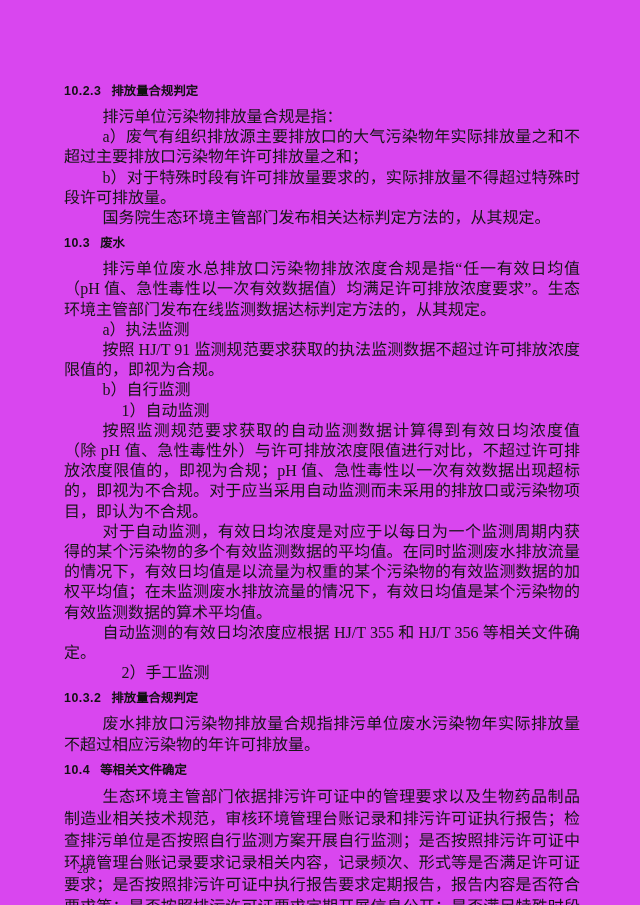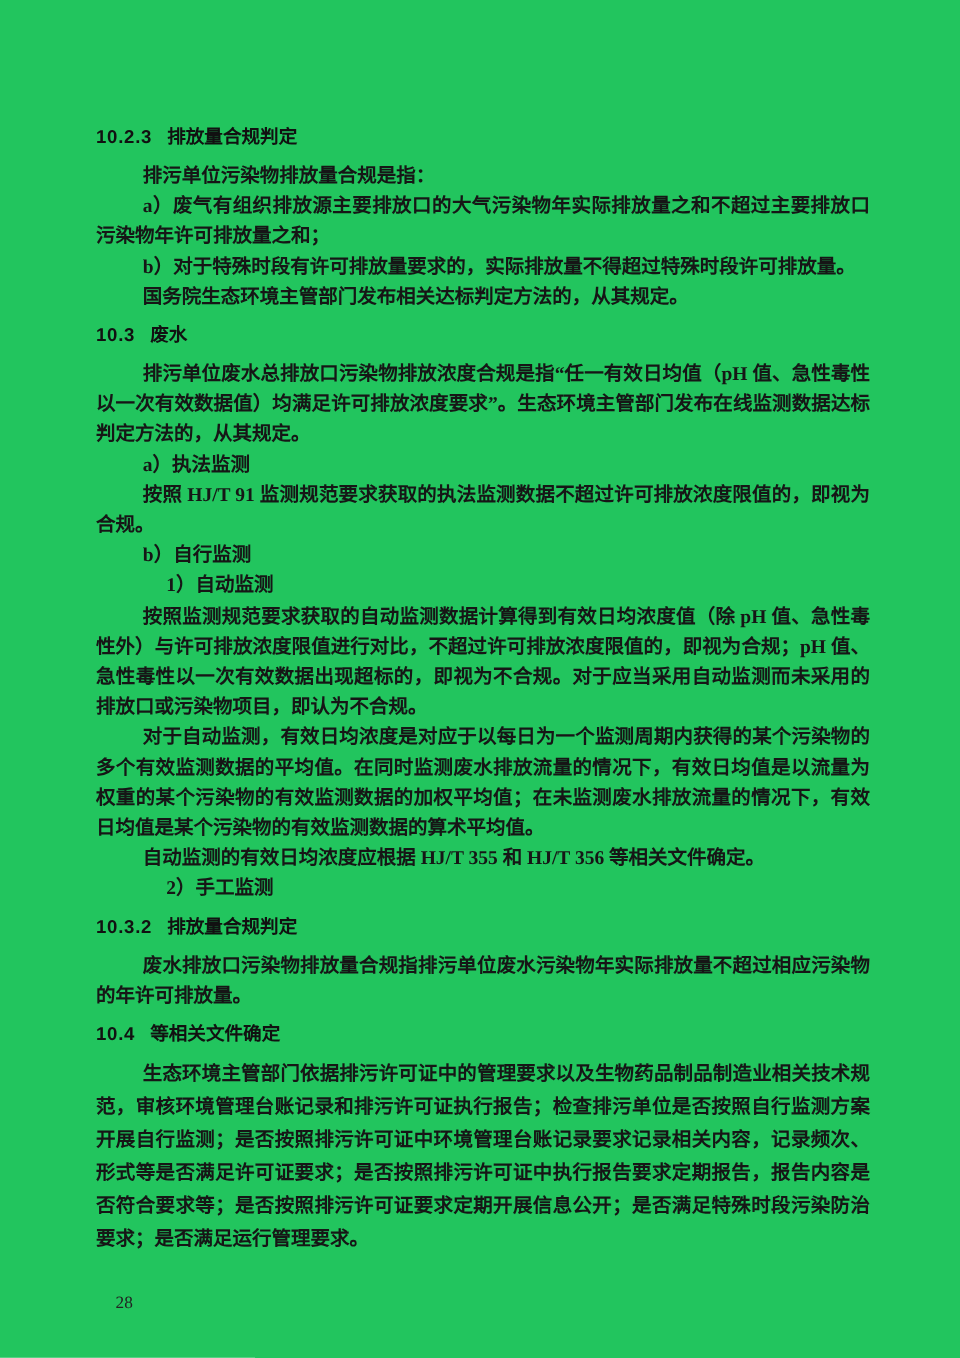--- a/index.html
+++ b/index.html
@@ -1,31 +1,31 @@
 <!DOCTYPE html>
 <html lang="zh-CN"><head>
 <meta charset="utf-8">
 <style>
   html,body{margin:0;padding:0;}
   body{width:640px;height:905px;background:#f4f4f4;}
   .page{
-    position:relative;width:640px;height:905px;background:#22c55e;
+    position:relative;width:640px;height:905px;background:#d946ef;
     overflow:hidden;color:#161616;
   }
   .content{position:absolute;left:64px;top:83px;width:516px;}
   .h{
     font-family:"Liberation Sans","DejaVu Sans",sans-serif;
     font-weight:700;font-size:12.4px;line-height:17px;margin:7px 0;color:#111;
   }
   .content .h:first-child{margin-top:0;}
   .h .num{display:inline-block;margin-right:10px;letter-spacing:0.5px;}
   .p{
     font-family:"Liberation Serif","DejaVu Serif",serif;
-    font-size:13px;line-height:20.2px;margin:0;
-    text-align:justify;text-indent:2.4em;color:#161616;font-weight:bold;
+    font-size:16px;line-height:20.2px;margin:0;
+    text-align:justify;text-indent:2.4em;color:#161616;
   }
   .p.sub{text-indent:3.6em;}
   .p.loose{line-height:22px;}
   .pageno{
     position:absolute;left:77px;top:863px;
     font-family:"Liberation Serif","DejaVu Serif",serif;
     font-size:11.5px;color:#222;
   }
 </style>
 </head>

